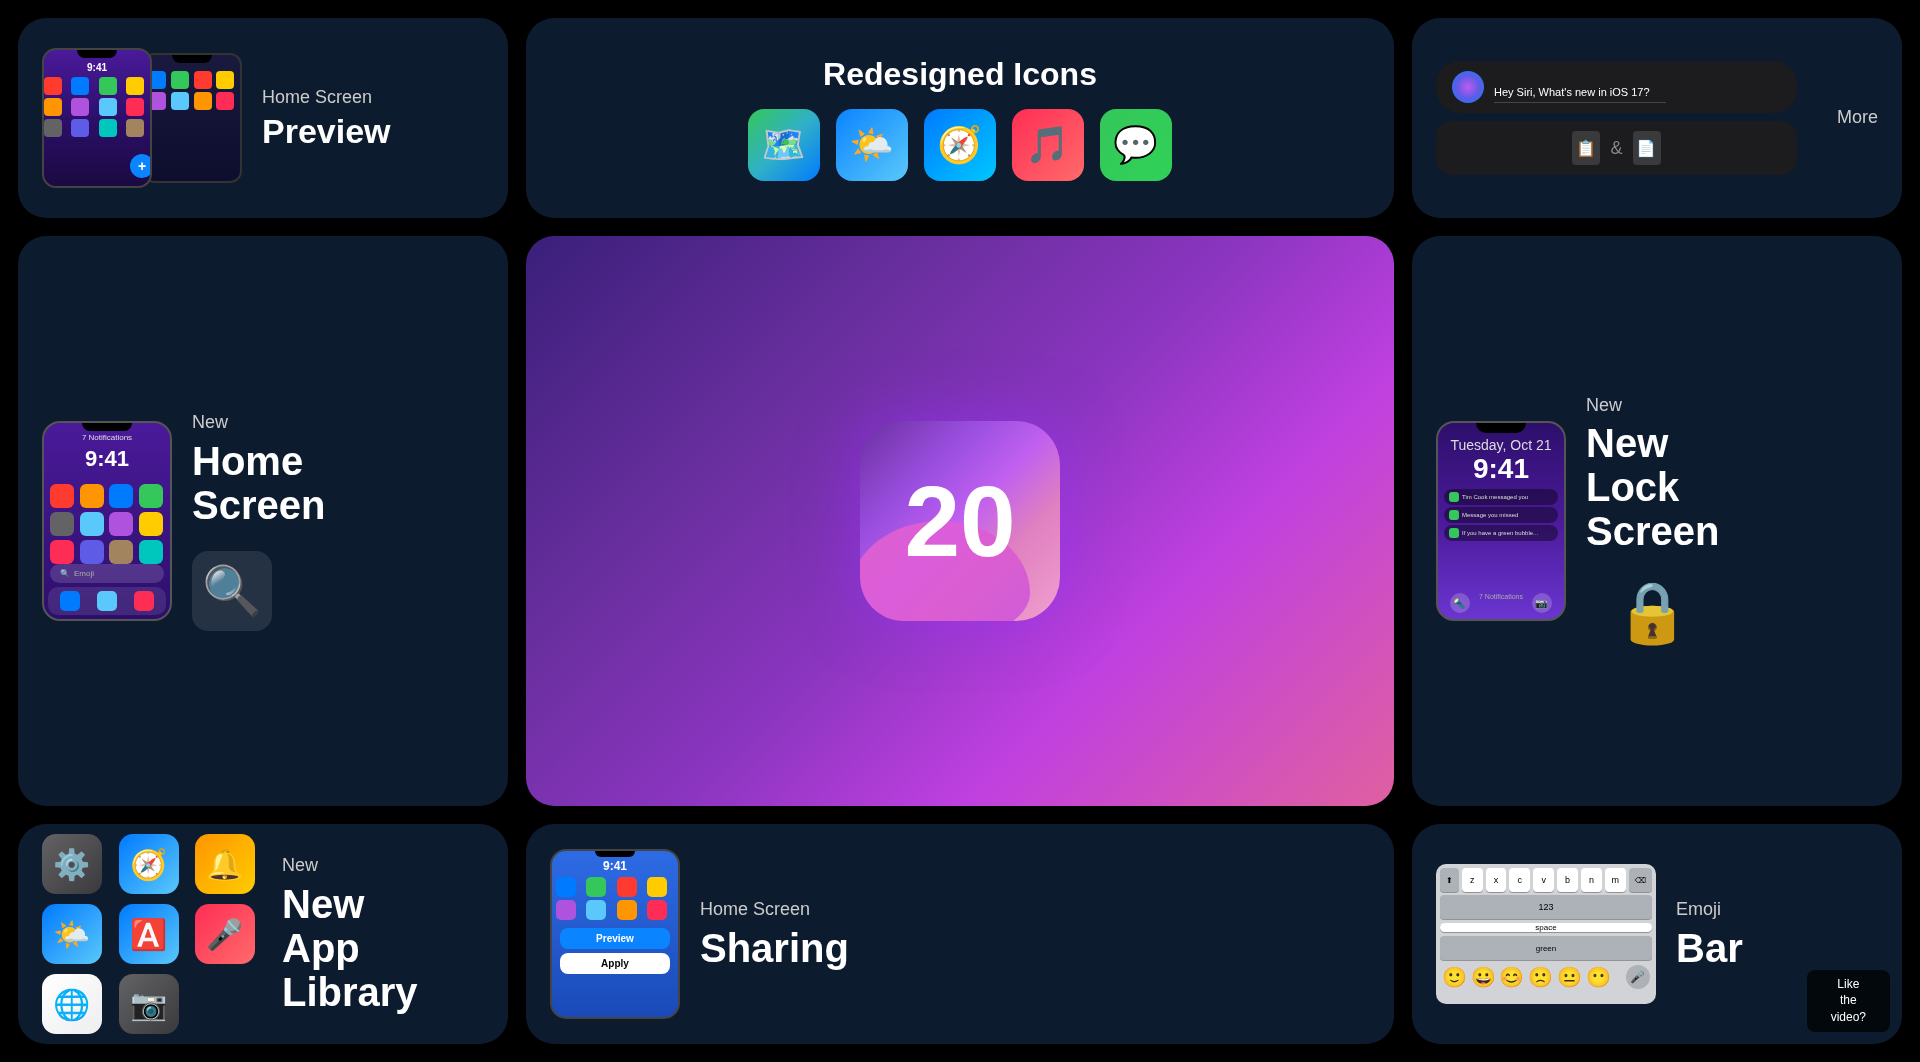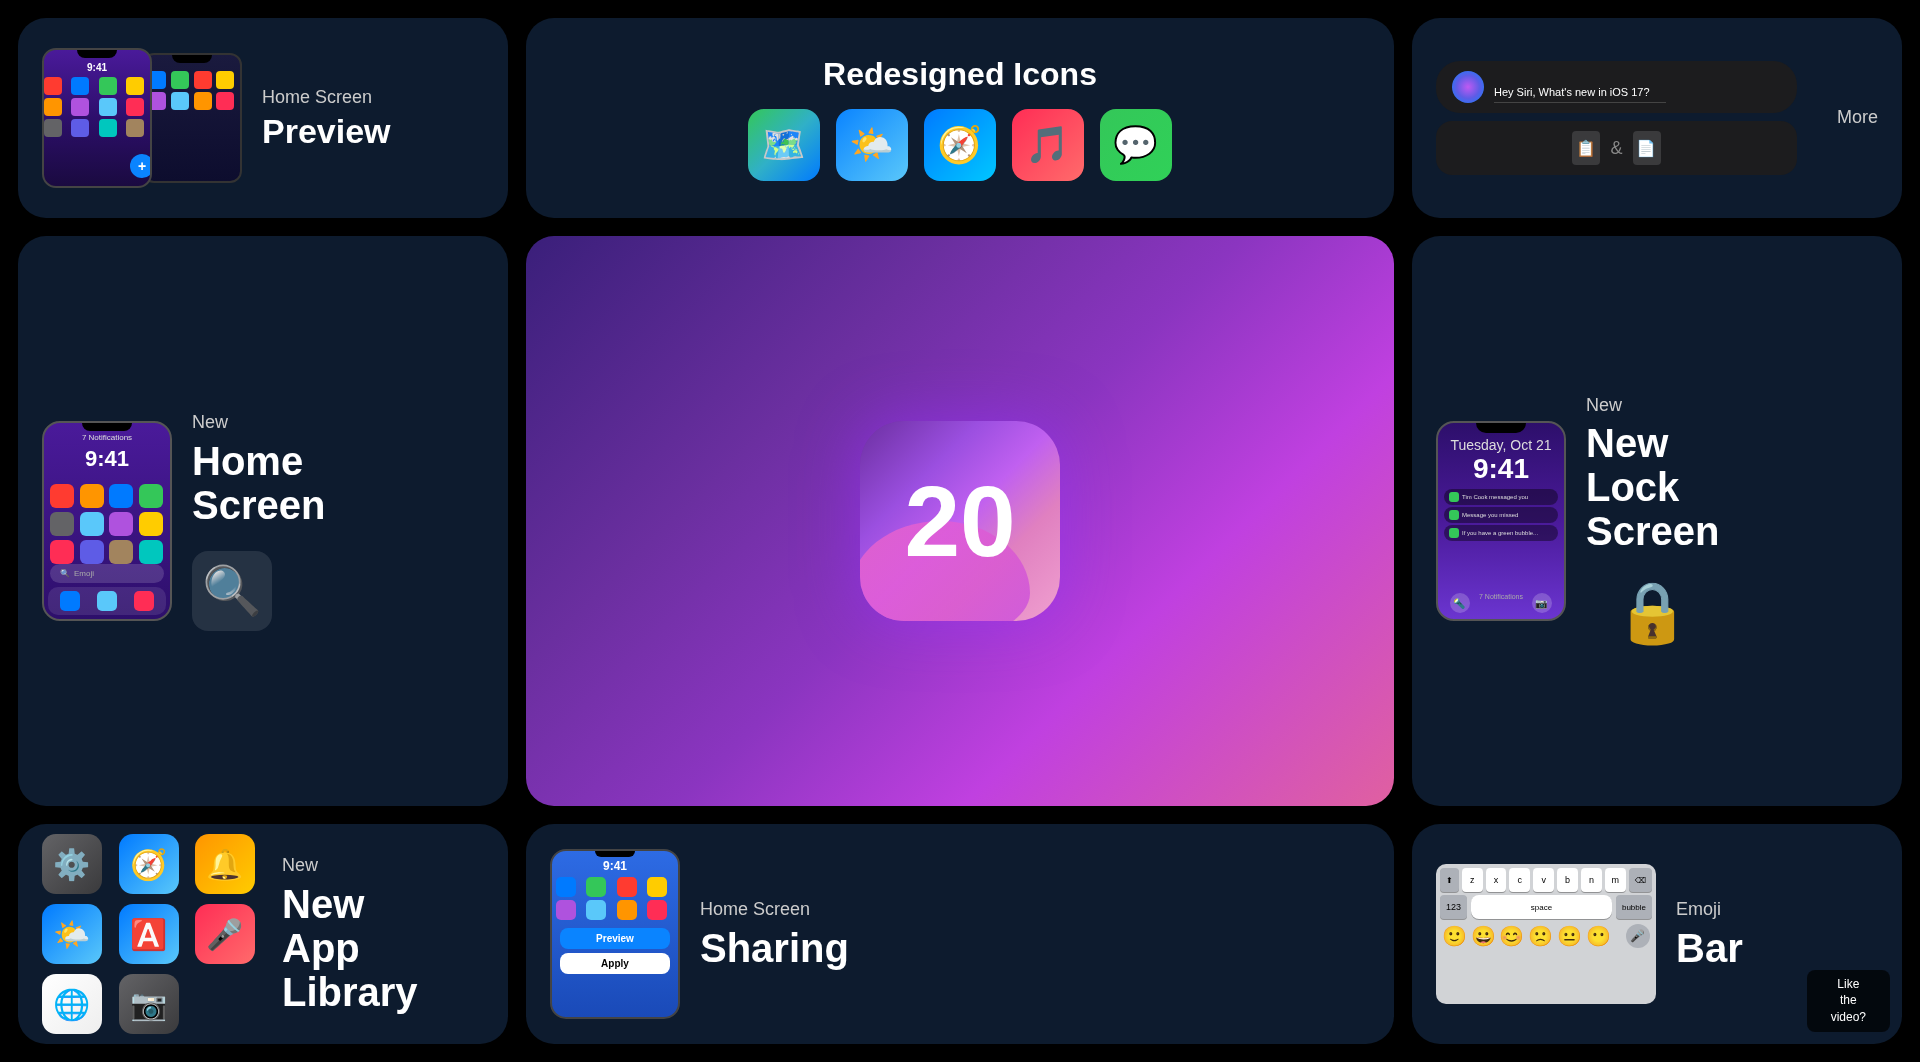--- a/index.html
+++ b/index.html
@@ -551,20 +551,21 @@
       font-size: 8px;
       color: #000;
       box-shadow: 0 1px 0 rgba(0,0,0,0.3);
       padding: 0 6px;
       white-space: nowrap;
     }
     .kb-space-row {
       display: flex;
       gap: 4px;
       margin-bottom: 3px;
+      flex-direction: column;
     }
     .kb-space {
       background: #fff;
       border-radius: 8px;
       height: 24px;
       flex: 3;
       display: flex;
       align-items: center;
       justify-content: center;
       font-size: 8px;
@@ -848,21 +849,21 @@
         <div class="kb-key">v</div>
         <div class="kb-key">b</div>
         <div class="kb-key">n</div>
         <div class="kb-key">m</div>
         <div class="kb-key-wide">⌫</div>
       </div>
 
       <div class="kb-space-row">
         <div class="kb-number-key">123</div>
         <div class="kb-space">space</div>
-        <div class="kb-key-wide">bubble</div>
+        <div class="kb-key-wide">green</div>
       </div>
 
       <div class="kb-emoji-row">
         <span class="kb-emoji">🙂</span>
         <span class="kb-emoji">😀</span>
         <span class="kb-emoji">😊</span>
         <span class="kb-emoji">🙁</span>
         <span class="kb-emoji">😐</span>
         <span class="kb-emoji">😶</span>
         <div class="kb-mic">🎤</div>

